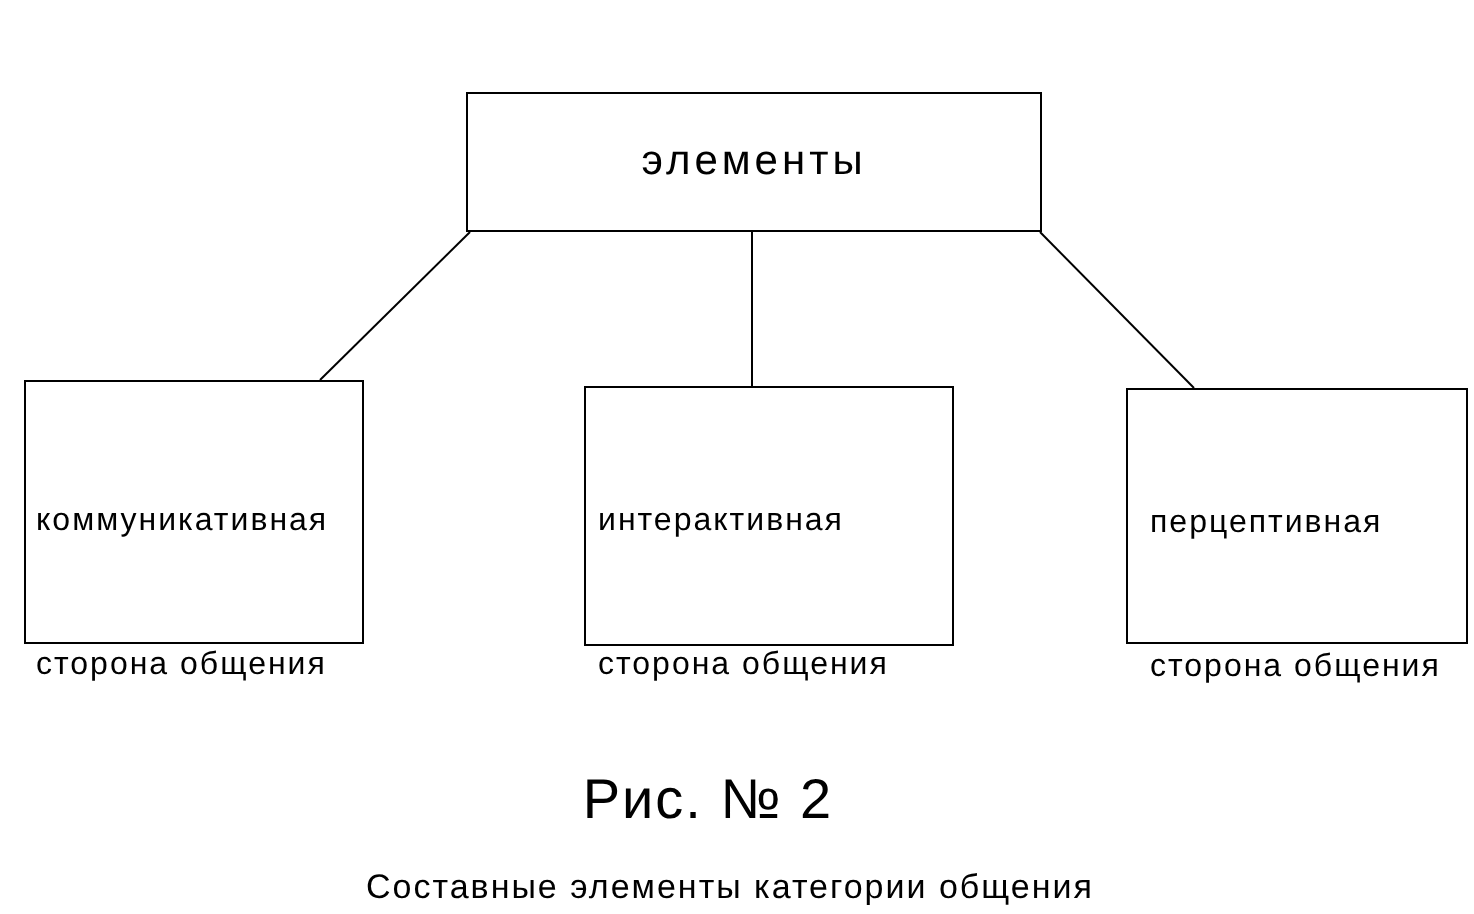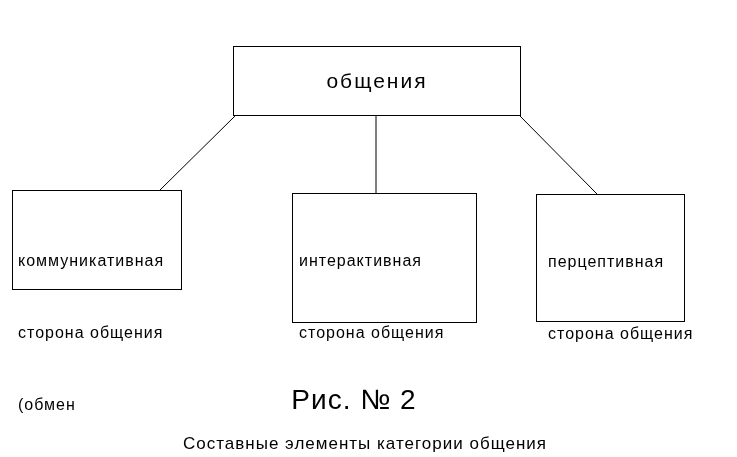--- a/index.html
+++ b/index.html
@@ -43,34 +43,34 @@
   .child-box {
     font-size: 16px;
     line-height: 24px;
     letter-spacing: 1px;
     white-space: pre;
   }
   .box-left {
     left: 12px;
     top: 190px;
     width: 170px;
-    height: 100px;
+    height: 132px;
     padding: 10px 2px 11px 5px;
   }
   .box-mid {
     left: 292px;
     top: 193px;
     width: 185px;
     height: 130px;
     padding: 7px 20px 0 6px;
   }
   .box-right {
-    left: 536px;
+    left: 563px;
     top: 194px;
-    width: 149px;
+    width: 171px;
     height: 128px;
     padding: 7px 2px 0 11px;
   }
   .caption {
     position: absolute;
     left: 0;
     top: 384px;
     width: 708px;
     text-align: center;
     font-size: 28px;
@@ -91,27 +91,26 @@
 
 <div class="canvas">
 
   <svg class="connectors" viewBox="0 0 737 457">
     <line x1="235" y1="116" x2="160" y2="190" stroke="#000000" stroke-width="1"></line>
     <line x1="376" y1="116" x2="376" y2="193" stroke="#000000" stroke-width="1"></line>
     <line x1="520" y1="116" x2="597" y2="194" stroke="#000000" stroke-width="1"></line>
   </svg>
 
   <div class="box root-box">
-    <span>общения</span>
+    <span>элементы</span>
   </div>
 
   <div class="box child-box box-left">
     <div>коммуникативная</div>
     <div>сторона общения</div>
-    <div>(обмен</div>
     
   </div>
 
   <div class="box child-box box-mid">
     <div>интерактивная</div>
     <div>сторона общения</div>
     
     
   </div>
 

